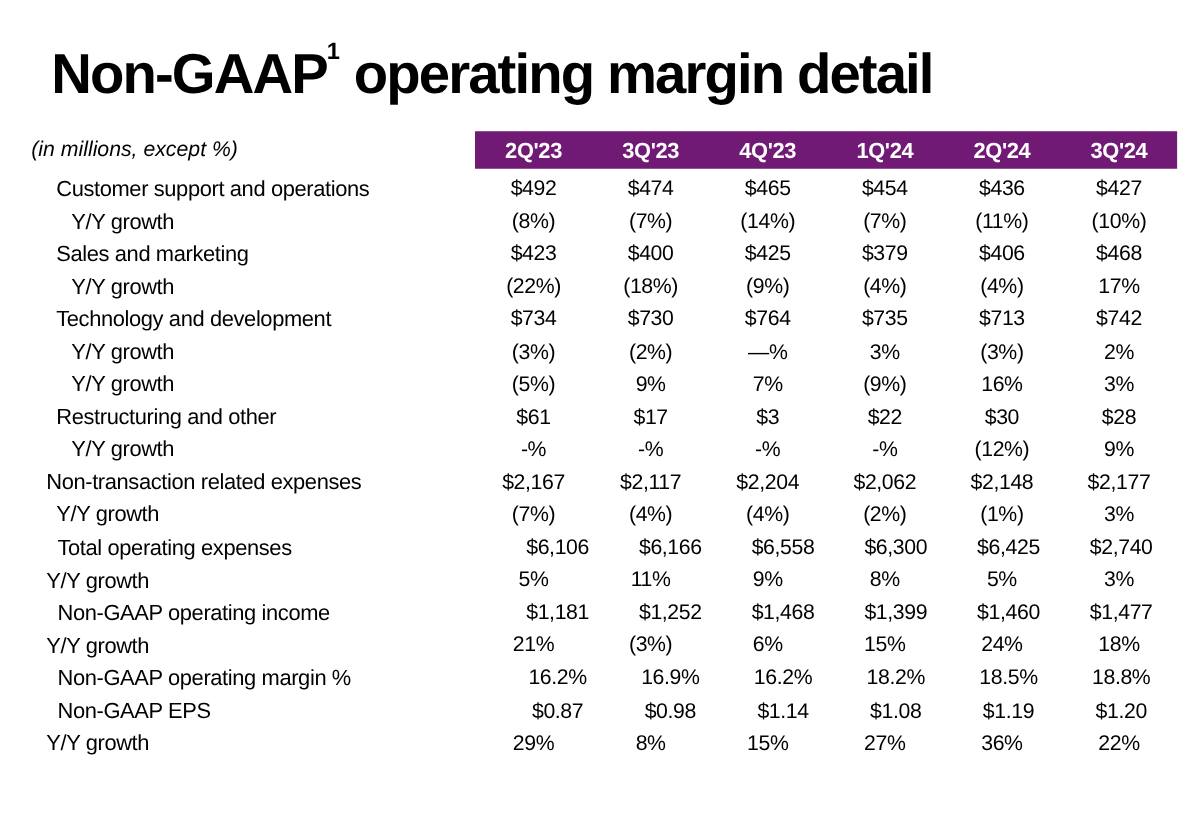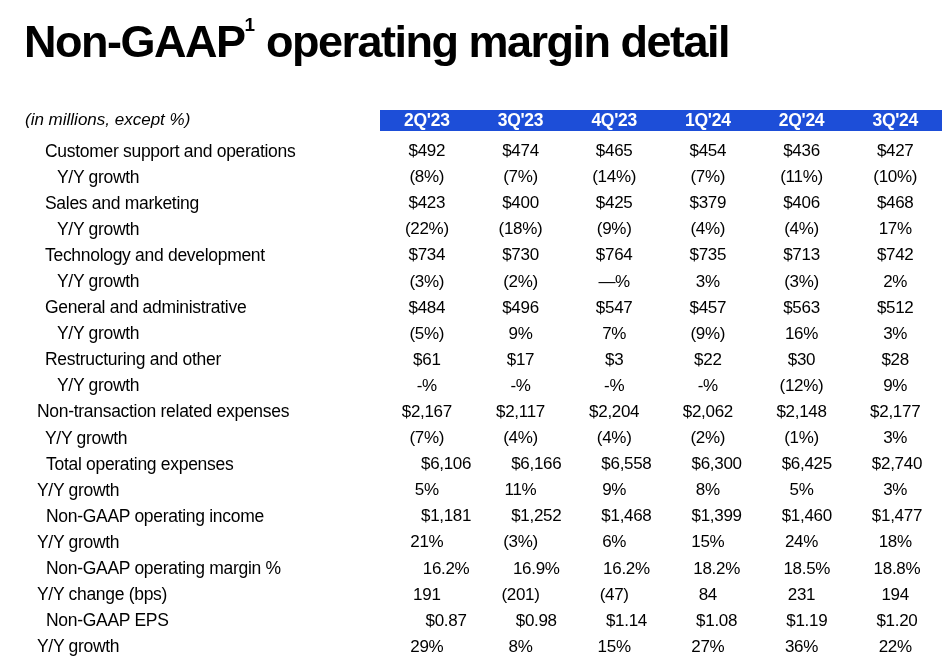--- a/index.html
+++ b/index.html
@@ -14,21 +14,21 @@
     position: relative;
     width: 942px;
     height: 672px;
     background: #ffffff;
     overflow: hidden;
   }
   .title {
     position: absolute;
     left: 24px;
     top: 16px;
-    margin: 0;
+    margin: 17px;
     font-size: 45px;
     font-weight: 800;
     letter-spacing: -1.5px;
     white-space: nowrap;
   }
   .title sup {
     font-size: 42%;
     font-weight: 800;
     vertical-align: top;
     position: relative;
@@ -37,38 +37,37 @@
   }
   .table {
     position: absolute;
     left: 24px;
     top: 105px;
     width: 918px;
   }
   .header-row {
     display: flex;
     height: 30px;
-    align-items: center;
   }
   .label-cell {
     flex: 0 0 356px;
     width: 356px;
     display: flex;
     align-items: center;
     white-space: nowrap;
     overflow: hidden;
   }
   .unit-label {
     font-style: italic;
     font-size: 17px;
     padding-left: 1px;
   }
   .header-bar {
     flex: 1;
-    background: #1d4ed8;
+    background: #701a75;
     display: flex;
   }
   .header-cell {
     flex: 1;
     display: flex;
     align-items: center;
     justify-content: center;
     color: #ffffff;
     font-weight: 700;
     font-size: 17.5px;
@@ -168,29 +167,20 @@
         <div class="row">
           <div class="label-cell indent-3">Y/Y growth</div>
           <div class="col-cell">(3%)</div>
           <div class="col-cell">(2%)</div>
           <div class="col-cell">—%</div>
           <div class="col-cell">3%</div>
           <div class="col-cell">(3%)</div>
           <div class="col-cell">2%</div>
         </div>
         <div class="row">
-          <div class="label-cell indent-2">General and administrative</div>
-          <div class="col-cell">$484</div>
-          <div class="col-cell">$496</div>
-          <div class="col-cell">$547</div>
-          <div class="col-cell">$457</div>
-          <div class="col-cell">$563</div>
-          <div class="col-cell">$512</div>
-        </div>
-        <div class="row">
           <div class="label-cell indent-3">Y/Y growth</div>
           <div class="col-cell">(5%)</div>
           <div class="col-cell">9%</div>
           <div class="col-cell">7%</div>
           <div class="col-cell">(9%)</div>
           <div class="col-cell">16%</div>
           <div class="col-cell">3%</div>
         </div>
         <div class="row">
           <div class="label-cell indent-2">Restructuring and other</div>
@@ -266,29 +256,20 @@
         </div>
         <div class="row bold">
           <div class="label-cell indent-0">Non-GAAP operating margin %</div>
           <div class="col-cell">16.2%</div>
           <div class="col-cell">16.9%</div>
           <div class="col-cell">16.2%</div>
           <div class="col-cell">18.2%</div>
           <div class="col-cell">18.5%</div>
           <div class="col-cell">18.8%</div>
         </div>
-        <div class="row">
-          <div class="label-cell indent-1">Y/Y change (bps)</div>
-          <div class="col-cell">191</div>
-          <div class="col-cell">(201)</div>
-          <div class="col-cell">(47)</div>
-          <div class="col-cell">84</div>
-          <div class="col-cell">231</div>
-          <div class="col-cell">194</div>
-        </div>
         <div class="row bold">
           <div class="label-cell indent-0">Non-GAAP EPS</div>
           <div class="col-cell">$0.87</div>
           <div class="col-cell">$0.98</div>
           <div class="col-cell">$1.14</div>
           <div class="col-cell">$1.08</div>
           <div class="col-cell">$1.19</div>
           <div class="col-cell">$1.20</div>
         </div>
         <div class="row">

